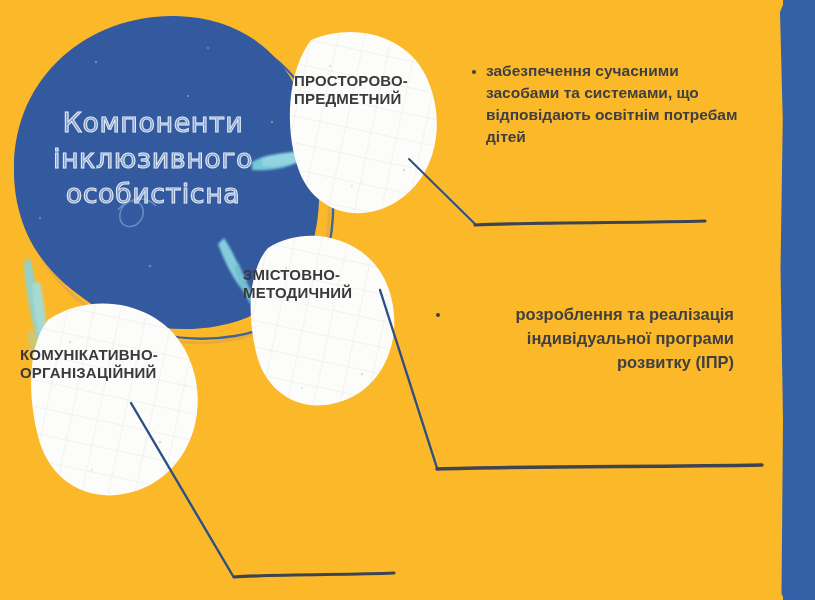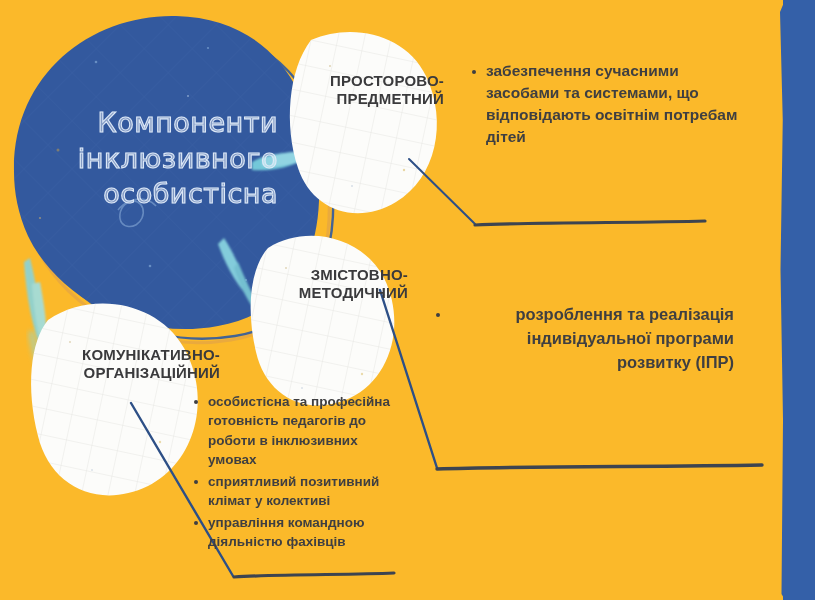--- a/index.html
+++ b/index.html
@@ -15,40 +15,40 @@
   .edge-strip{position:absolute;top:0;right:0;width:32px;height:600px;background:#3460A8;}
   .edge-strip:after{content:"";position:absolute;left:-3px;top:0;width:5px;height:100%;
     background:#3460A8;clip-path:polygon(0% 2%,100% 0%,100% 100%,30% 99%,60% 70%,10% 45%,55% 20%);}
 
   
   .art{position:absolute;left:0;top:0;width:815px;height:600px;}
 
   
   .title{
     position:absolute;left:28px;top:105px;width:250px;
-    text-align:right;
+    text-align:center;
     font-size:27px;line-height:1.32;
     letter-spacing:.5px;
     color:rgba(255,255,255,.10);
     -webkit-text-stroke:1.1px #DCE8F7;
     text-shadow:0 0 1px rgba(255,255,255,.35);
     font-family:"DejaVu Sans", sans-serif;
     font-weight:400;
   }
   .title span{display:block;white-space:nowrap;}
 
   
   .circ-label{
     position:absolute;
     font-weight:bold;
     color:#3A3A3C;
     font-size:15px;
     line-height:1.22;
     letter-spacing:.2px;
-    text-align:right;
+    text-align:left;
     font-family:"Liberation Sans", sans-serif;
   }
   .circ-label span{display:block;white-space:nowrap;}
   #label-prostorovo{left:294px;top:72px;width:150px;}
   #label-zmistovno{left:243px;top:266px;width:165px;}
   #label-komunikativno{left:20px;top:346px;width:200px;}
 
   
   .bullets{
     position:absolute;
@@ -211,20 +211,15 @@
   </div>
 
   <ul class="bullets" id="bullets-1">
     <li>забезпечення сучасними засобами та системами, що відповідають освітнім потребам дітей</li>
   </ul>
 
   <ul class="bullets" id="bullets-2">
     <li>розроблення та реалізація індивідуальної програми розвитку (ІПР)</li>
   </ul>
 
-  <ul class="bullets" id="bullets-3">
-    <li>особистісна та професійна готовність педагогів до роботи в інклюзивних умовах</li>
-    <li>сприятливий позитивний клімат у колективі</li>
-    <li>управління командною діяльністю фахівців</li>
-  </ul>
 
   <div class="edge-strip"></div>
 </div>
 
 </body></html>

